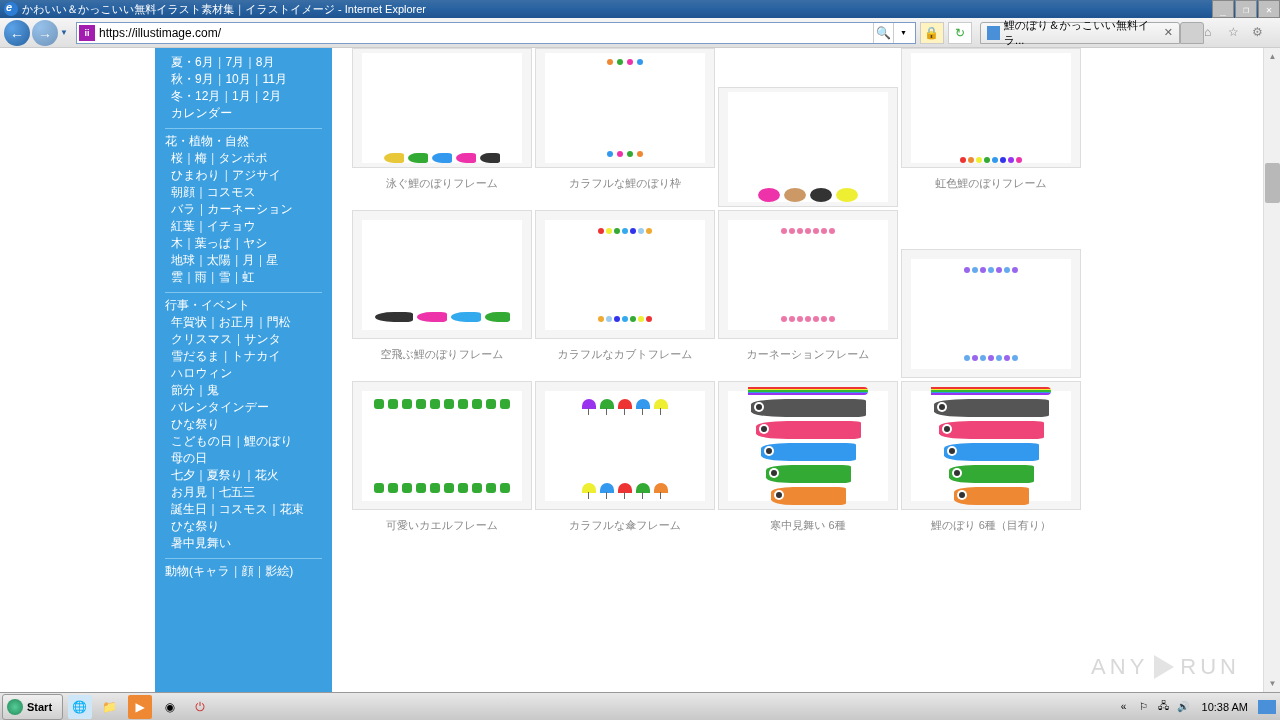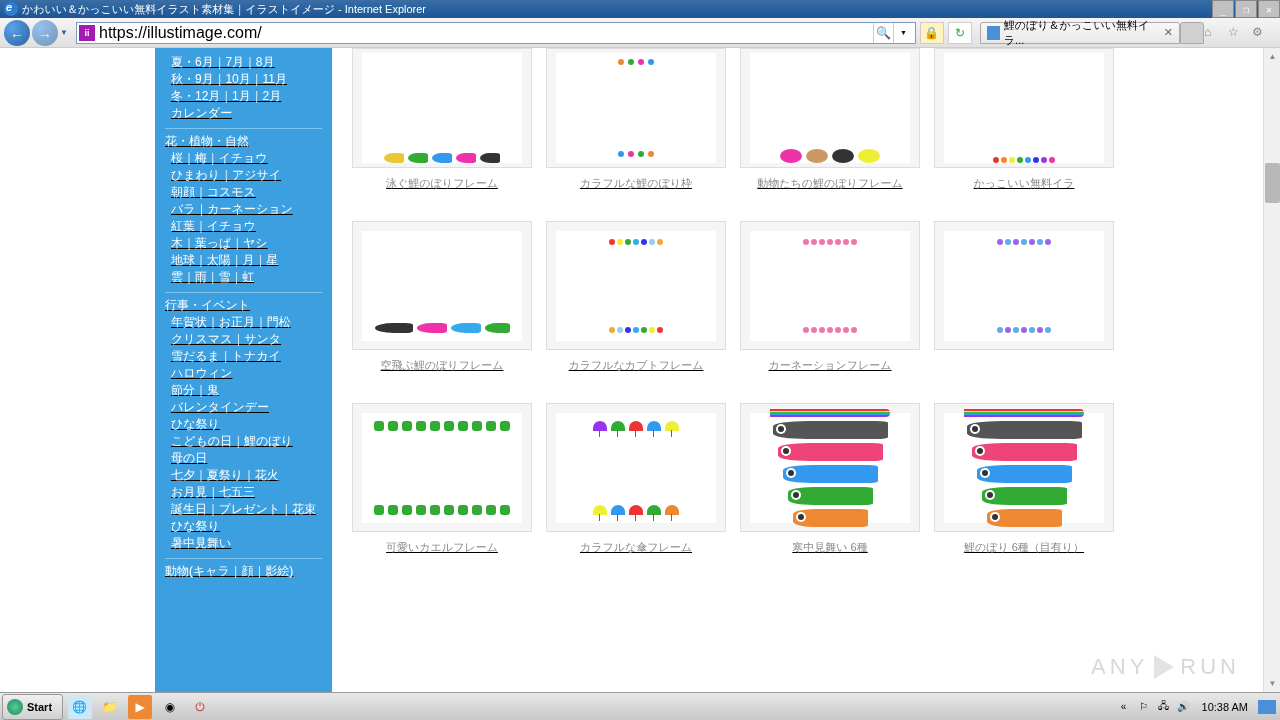--- a/index.html
+++ b/index.html
@@ -104,21 +104,21 @@
   margin-right: 4px;
   font-size: 9px;
   color: #fff;
   display: flex;
   align-items: center;
   justify-content: center;
   font-weight: bold;
 }
 .url-text {
   flex: 1;
-  font-size: 16px;
+  font-size: 12px;
   color: #000;
 }
 .search-icon {
   width: 20px;
   height: 20px;
   border-left: 1px solid #ccc;
   display: flex;
   align-items: center;
   justify-content: center;
 }
@@ -174,21 +174,20 @@
 .tool-icon {
   width: 16px;
   height: 16px;
   color: #888;
 }
 .content-area {
   width: 1127px;
   height: 644px;
   position: relative;
   display: flex;
-  text-decoration: underline;
 }
 .sidebar {
   width: 332px;
   background: #fff;
   padding-left: 155px;
   overflow: hidden;
 }
 .sidebar-inner {
   background: #3c9fe0;
   width: 177px;
@@ -219,21 +218,22 @@
 }
 .main-content {
   flex: 1;
   background: #fff;
   padding: 0 0 0 20px;
   overflow: hidden;
 }
 .grid {
   display: flex;
   flex-wrap: wrap;
-  gap: 14px;
+  gap: 3px;
+  align-items: flex-end;
 }
 .card {
   width: 180px;
 }
 .thumb {
   width: 180px;
   height: 129px;
   border: 1px solid #ddd;
   background: #f5f5f5;
   display: flex;
@@ -493,21 +493,21 @@
     <div class="sidebar-inner">
       <div class="cat-sublinks">
         <div class="cat-links"><a>夏・6月｜7月｜8月</a></div>
         <div class="cat-links"><a>秋・9月｜10月｜11月</a></div>
         <div class="cat-links"><a>冬・12月｜1月｜2月</a></div>
         <div class="cat-links"><a>カレンダー</a></div>
       </div>
 
       <div class="cat-header">花・植物・自然</div>
       <div class="cat-sublinks">
-        <div class="cat-links"><a>桜｜梅｜イチョウ</a></div>
+        <div class="cat-links"><a>桜｜梅｜タンポポ</a></div>
         <div class="cat-links"><a>ひまわり｜アジサイ</a></div>
         <div class="cat-links"><a>朝顔｜コスモス</a></div>
         <div class="cat-links"><a>バラ｜カーネーション</a></div>
         <div class="cat-links"><a>紅葉｜イチョウ</a></div>
         <div class="cat-links"><a>木｜葉っぱ｜ヤシ</a></div>
         <div class="cat-links"><a>地球｜太陽｜月｜星</a></div>
         <div class="cat-links"><a>雲｜雨｜雪｜虹</a></div>
       </div>
 
       <div class="cat-header">行事・イベント</div>
@@ -516,21 +516,21 @@
         <div class="cat-links"><a>クリスマス｜サンタ</a></div>
         <div class="cat-links"><a>雪だるま｜トナカイ</a></div>
         <div class="cat-links"><a>ハロウィン</a></div>
         <div class="cat-links"><a>節分｜鬼</a></div>
         <div class="cat-links"><a>バレンタインデー</a></div>
         <div class="cat-links"><a>ひな祭り</a></div>
         <div class="cat-links"><a>こどもの日｜鯉のぼり</a></div>
         <div class="cat-links"><a>母の日</a></div>
         <div class="cat-links"><a>七夕｜夏祭り｜花火</a></div>
         <div class="cat-links"><a>お月見｜七五三</a></div>
-        <div class="cat-links"><a>誕生日｜プレゼント｜花束</a></div>
+        <div class="cat-links"><a>誕生日｜コスモス｜花束</a></div>
         <div class="cat-links"><a>ひな祭り</a></div>
         <div class="cat-links"><a>暑中見舞い</a></div>
       </div>
 
       <div class="cat-header">動物(キャラ｜顔｜影絵)</div>
     </div>
   </div>
 
   <div class="main-content">
     <div class="grid">
@@ -574,39 +574,38 @@
           <div class="thumb-inner">
             <div style="flex:1"></div>
             <div class="fish-row">
                 <span class="dot" style="background:#e3a;width:22px;height:14px"></span>
                 <span class="dot" style="background:#c96;width:22px;height:14px"></span>
                 <span class="dot" style="background:#333;width:22px;height:14px"></span>
                 <span class="dot" style="background:#ee3;width:22px;height:14px"></span>
               </div>
           </div>
         </div>
-        <div class="caption">動物たちの鯉のぼりフレーム</div>
       </div>
       <div class="card row-top">
         <div class="thumb">
           <div class="thumb-inner">
             <div style="flex:1"></div>
             <div class="dots-row">
                 <span class="dot" style="background:#e33"></span>
                 <span class="dot" style="background:#e83"></span>
                 <span class="dot" style="background:#ee3"></span>
                 <span class="dot" style="background:#3a3"></span>
                 <span class="dot" style="background:#39e"></span>
                 <span class="dot" style="background:#33e"></span>
                 <span class="dot" style="background:#93e"></span>
                 <span class="dot" style="background:#e3a"></span>
               </div>
           </div>
         </div>
-        <div class="caption">かっこいい無料イラ</div>
+        <div class="caption">虹色鯉のぼりフレーム</div>
       </div>
 
       <div class="card">
         <div class="thumb">
           <div class="thumb-inner">
             <div style="flex:1"></div>
             <div class="fish-row">
                 <span class="fish" style="background:#333;width:38px"></span>
                 <span class="fish" style="background:#e3a;width:30px"></span>
                 <span class="fish" style="background:#3ae;width:30px"></span>

